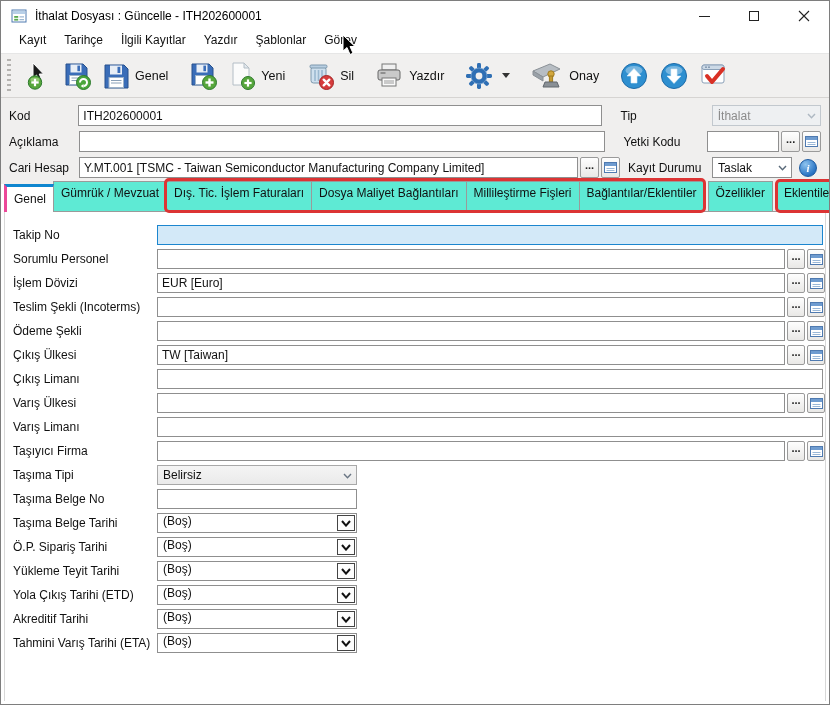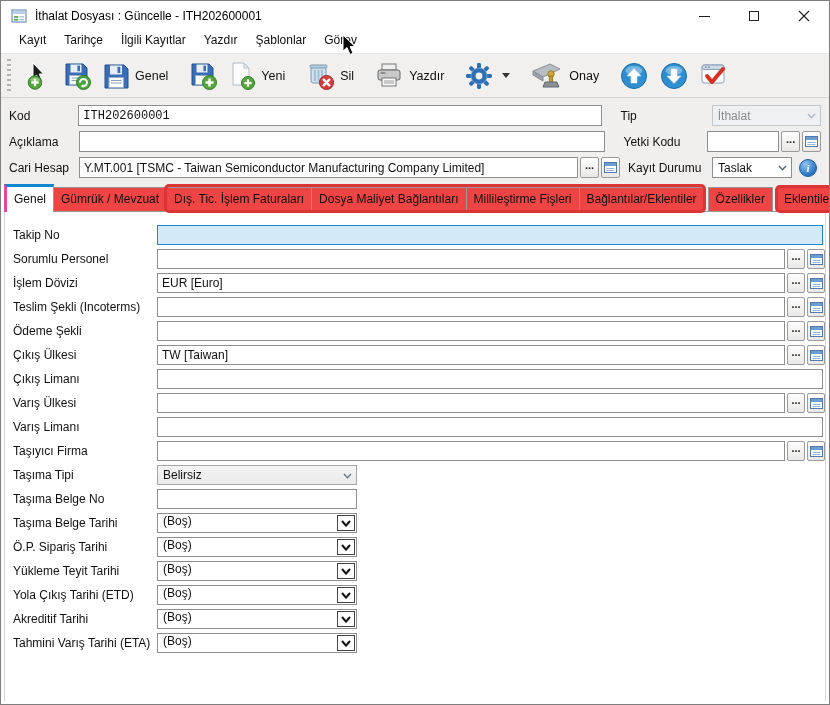--- a/index.html
+++ b/index.html
@@ -36,21 +36,21 @@
   .inp { font-family:inherit; font-size:12px; color:#111; border:1px solid #8f8f8f; background:#fff; height:21px; padding:0 4px; outline:none; }
   .btn17 { width:19px; height:21px; margin-left:2px; border:1px solid #9a9a9a; border-radius:2px; background:linear-gradient(#fefefe,#e9e8e6); display:flex; align-items:center; justify-content:center; font-size:11px; font-weight:bold; color:#222; line-height:8px; padding-bottom:6px; }
   .btn-win { width:19px; height:21px; margin-left:2px; border:1px solid #9a9a9a; border-radius:2px; background:linear-gradient(#fefefe,#e9e8e6); display:flex; align-items:center; justify-content:center; }
   .combo { position:relative; height:21px; border:1px solid #8f8f8f; background:#fff; display:flex; align-items:center; padding:0 18px 0 5px; font-size:12px; color:#111; }
   .combo .chev { position:absolute; right:4px; top:7px; }
   .combo.disabled { background:#eef0f2; color:#8b8b8b; border-color:#c2c8ce; }
   .info-icon { width:18px; height:18px; border-radius:50%; background:radial-gradient(circle at 35% 28%, #8ec4ef, #2a74c4 70%, #1c5aa0); border:1px solid #1c5aa0; color:#fff; font-size:11px; font-weight:bold; font-style:italic; display:flex; align-items:center; justify-content:center; font-family:"Liberation Serif",serif; margin-left:7px; }
 
   
   .tabbar { position:absolute; top:183px; left:3px; right:3px; height:28px; display:flex; align-items:flex-end; background:#f0efee; }
-  .tab { height:25px; line-height:23px; font-size:12px; color:#111; padding:0 7px; background:#ef4444; border:1px solid #9a9a9a; border-bottom:none; margin-right:-1px; white-space:nowrap; }
+  .tab { height:31px; line-height:23px; font-size:12px; color:#111; padding:0 7px; background:#5eead4; border:1px solid #9a9a9a; border-bottom:none; margin-right:-1px; white-space:nowrap; }
   .tab.active { height:28px; line-height:24px; background:#fff; border-top:3px solid #0f86cf; border-left:3px solid #ec4899; border-right:1px solid #9a9a9a; z-index:3; position:relative; }
   .tab-group-hl { position:relative; display:flex; z-index:4; }
   .tab-group-hl::after { content:""; position:absolute; inset:-3px -2px -1px -2px; border:3px solid #dc3434; border-radius:5px; pointer-events:none; }
   .tab-hl { position:relative; z-index:4; }
   .tab-hl::after { content:""; position:absolute; inset:-3px -2px -1px -2px; border:3px solid #dc3434; border-radius:5px; pointer-events:none; }
 
   
   .content { position:absolute; top:210px; left:3px; right:3px; bottom:3px; background:#fff; border-top:1px solid #9a9a9a; border-left:1px solid #d8d8d8; border-right:1px solid #d8d8d8; padding-top:11px; z-index:1; }
   .row { height:24px; display:flex; align-items:center; padding-left:8px; }
   .flabel { width:144px; font-size:12px; color:#111; flex:0 0 auto; }
@@ -250,21 +250,21 @@
         <circle cx="7" cy="5.2" r="0.9" fill="#7a90a8"></circle>
           <circle cx="10" cy="5.2" r="0.9" fill="#7a90a8"></circle>
         <path d="M8 14 L13 20 L24 7" stroke="#d93025" stroke-width="4" fill="none" stroke-linecap="round" stroke-linejoin="round"></path>
       </svg>
     </div>
   </div>
 
   <div class="form-header">
     <div class="hrow" style="left:8px; top:7px; right:8px;">
       <span class="hlabel" style="width:70px;">Kod</span>
-      <input class="inp" style="width: 528px; font-family: Liberation Mono, monospace;" value="ITH202600001">
+      <input class="inp" style="width: 528px;" value="ITH202600001">
       <span class="hlabel" style="margin-left:19px; width:84px;">Tip</span>
       <div class="combo disabled" style="width:110px;margin-left:8px;">
         <span>İthalat</span>
         <svg class="chev" width="9" height="6" viewBox="0 0 9 6">
             <path d="M1 1 L4.5 4.8 L8 1" stroke="#aeb8c2" stroke-width="1.4" fill="none"></path>
           </svg>
       </div>
     </div>
     <div class="hrow" style="left:8px; top:33px; right:8px;">
       <span class="hlabel" style="width:70px;">Açıklama</span>

